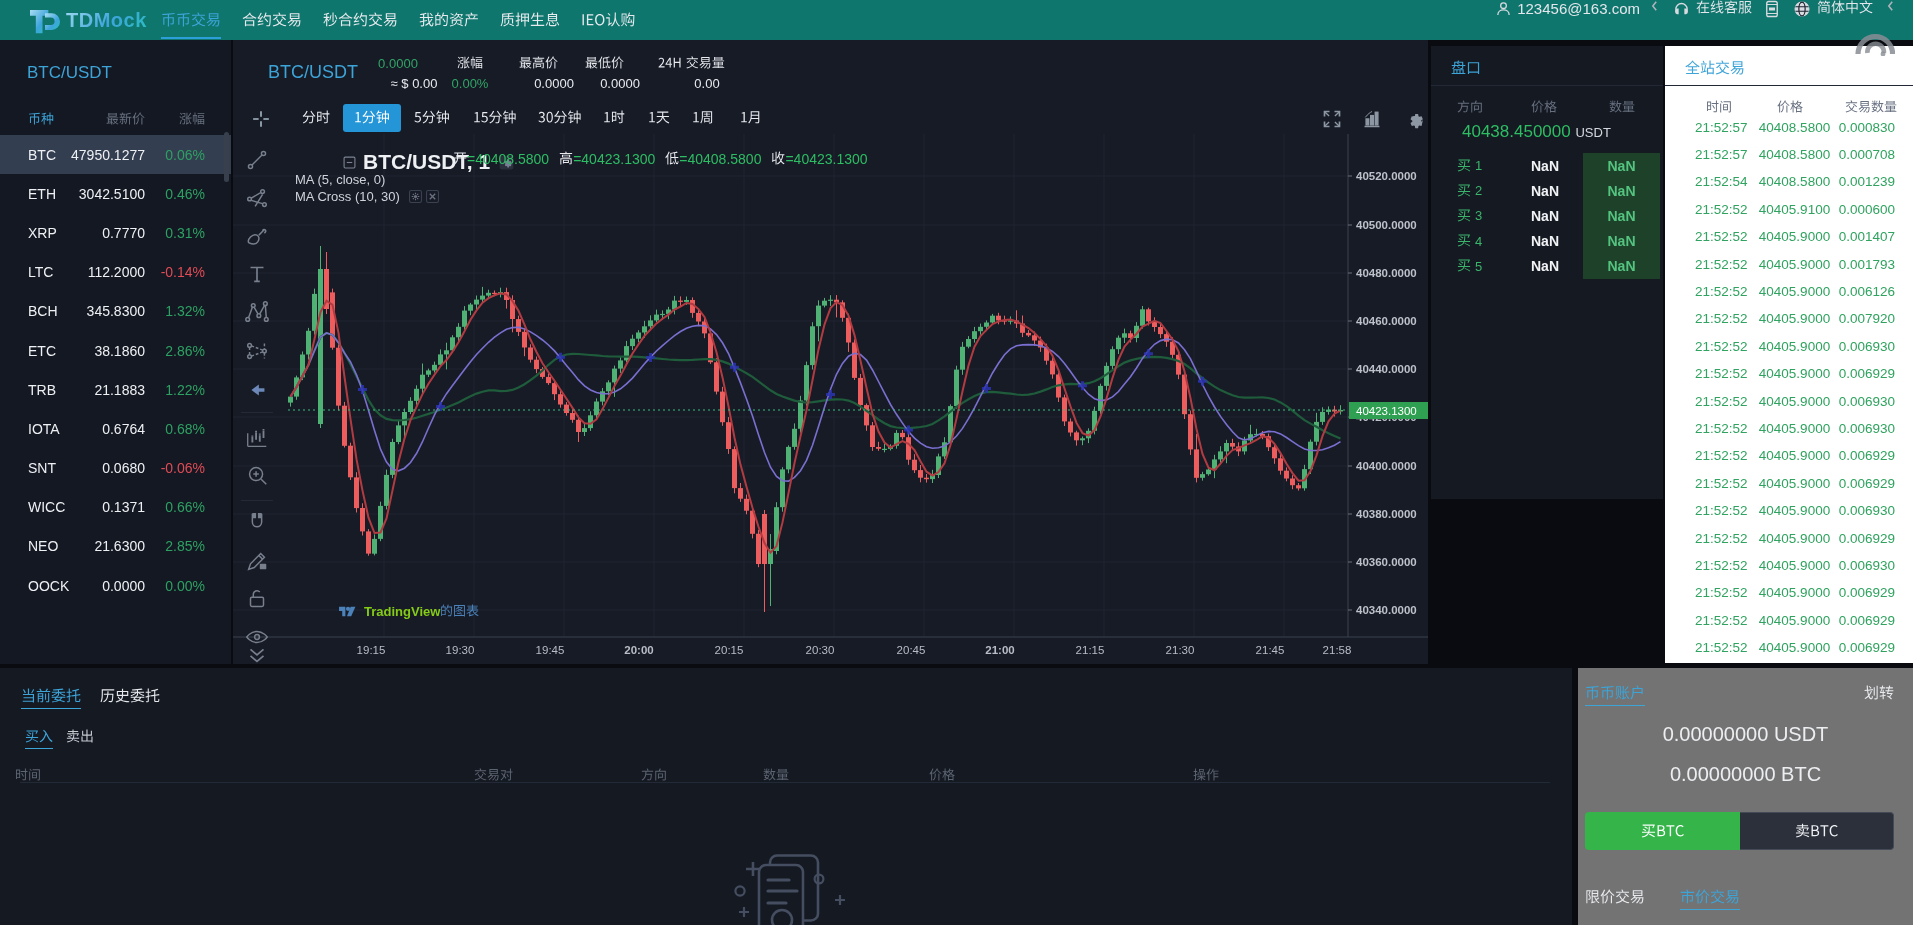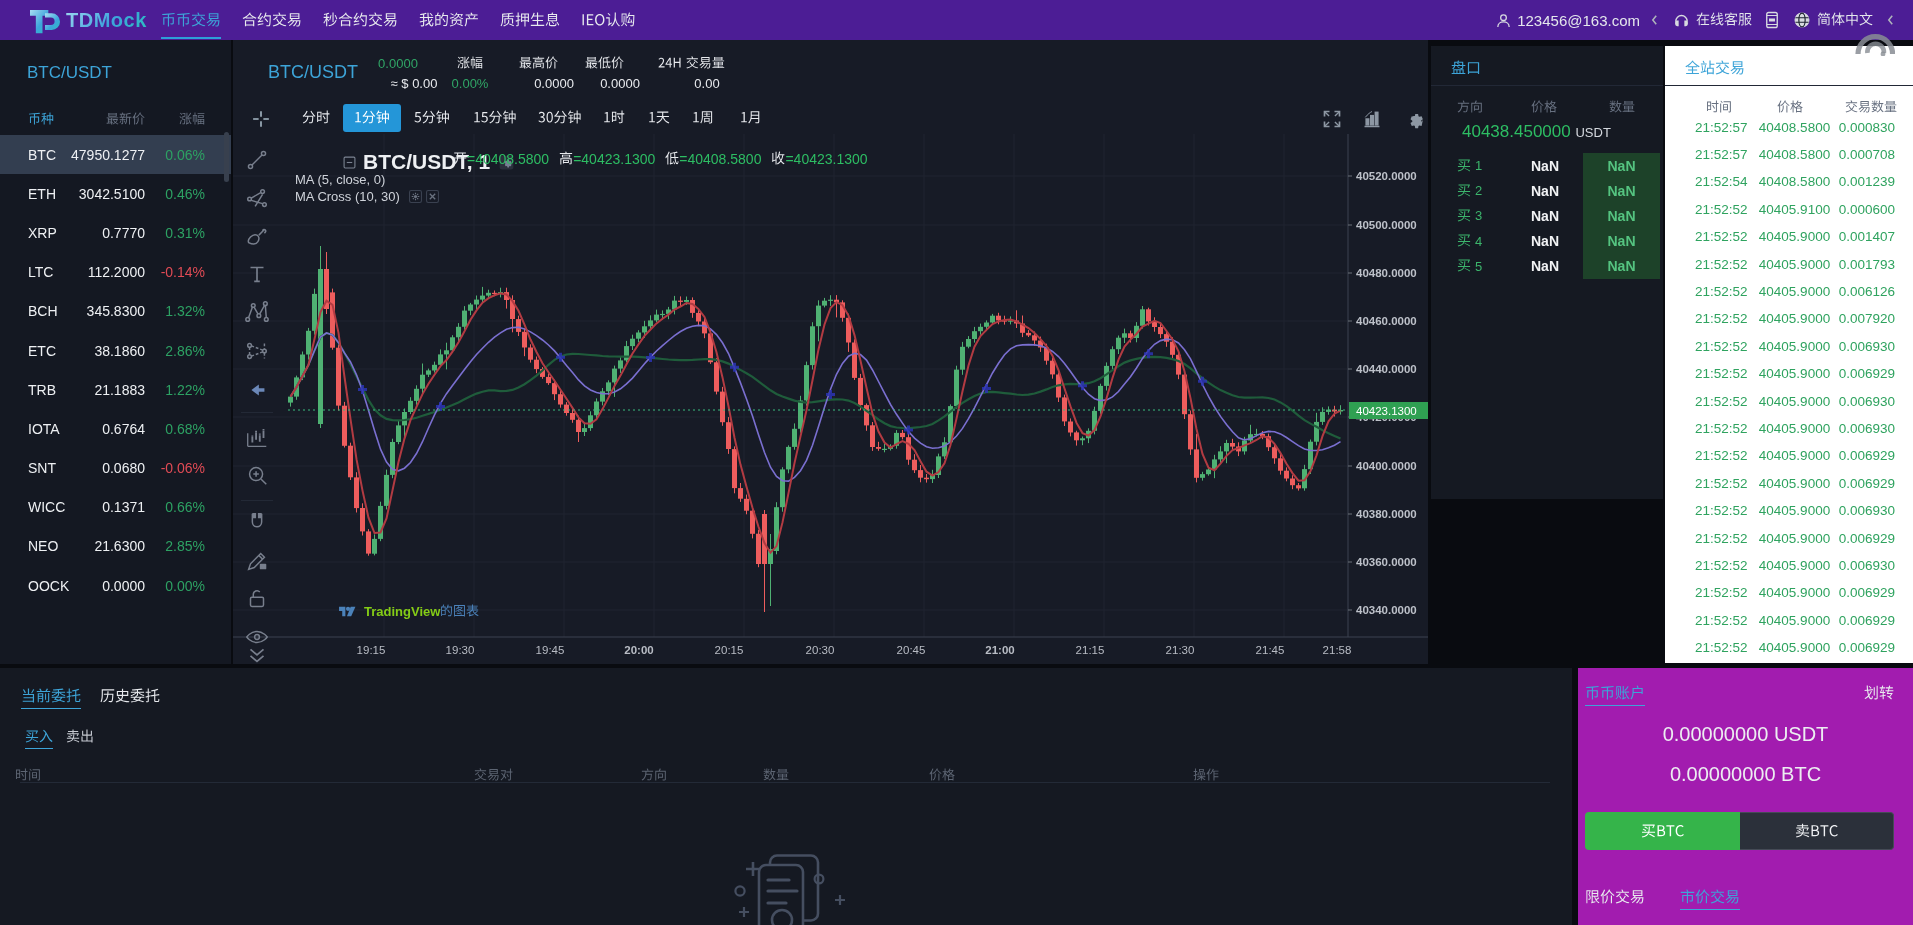--- a/index.html
+++ b/index.html
@@ -1,28 +1,28 @@
 <!DOCTYPE html>
 <html><head><meta charset="utf-8">
 <style>
 * { margin:0; padding:0; box-sizing:border-box; }
 html,body { width:1913px; height:925px; background:#090b10; font-family:"Liberation Sans",sans-serif; overflow:hidden; }
 body { position:relative; }
 svg { display:block; }
 .abs { position:absolute; }
-.nav { left:0; top:0; width:1913px; height:40px; background:#4c1d95; }
+.nav { left:0; top:0; width:1913px; height:40px; background:#0f766e; }
 .logo { left:28px; top:6px; height:28px; display:flex; align-items:center; }
 .logotxt { font-size:20px; font-weight:bold; letter-spacing:0.5px;
   background:linear-gradient(135deg,#9fd9f0 0%,#3da4dc 55%,#2bbfbf 100%);
   -webkit-background-clip:text; background-clip:text; color:transparent; }
 .navmenu { left:161px; top:0; height:40px; display:flex; }
 .navmenu .it { display:flex; align-items:center; height:40px; margin-right:21px; }
 .navmenu .it.act { position:relative; }
 .navmenu .it.act:after { content:""; position:absolute; left:0; right:0; bottom:1px; height:2px; background:#2d9fd8; }
-.navr { right:18px; top:0; height:40px; display:flex; align-items:center; color:#e4e7ec; font-size:15px; }
+.navr { right:18px; top:0; height:40px; display:flex; color:#e4e7ec; font-size:15px; }
 .navr span { display:inline-block; }
 .navr svg { display:block; }
 .sidebar { left:0; top:40px; width:231px; height:624px; background:#141822; }
 .sb-title { position:absolute; left:27px; top:23px; color:#3da4d8; font-size:17px; }
 .sb-head .h1 { position:absolute; left:28px; top:72px; }
 .sb-head .h2 { position:absolute; right:86px; top:72px; }
 .sb-head .h3 { position:absolute; right:26px; top:72px; }
 .sb-rows { position:absolute; left:0; top:95px; width:100%; }
 .srow { position:relative; height:39.2px; font-size:14px; }
 .srow.sel { background:#333e50; }
@@ -76,21 +76,21 @@
 .t2 { left:92px; width:75px; text-align:center; }
 .t3 { left:170px; width:60px; text-align:right; }
 .orders { left:0; top:668px; width:1572px; height:257px; background:#151922; }
 .o-tab1 { position:absolute; left:21px; top:20px; padding-bottom:3px; border-bottom:1px solid #3da4d8; }
 .o-tab2 { position:absolute; left:100px; top:20px; }
 .o-buy { position:absolute; left:25px; top:61px; padding-bottom:3px; border-bottom:1px solid #3da4d8; }
 .o-sell { position:absolute; left:66px; top:61px; }
 .o-head span { position:absolute; top:100px; }
 .o-sep { position:absolute; left:20px; right:22px; top:114px; height:1px; background:#232a37; }
 .emptyic { position:absolute; left:730px; top:186px; }
-.account { left:1578px; top:668px; width:335px; height:257px; background:#a21caf; }
+.account { left:1578px; top:668px; width:335px; height:257px; background:#737373; }
 .a-title { position:absolute; left:7px; top:17px; padding-bottom:3px; border-bottom:1px solid #3da4d8; }
 .a-trans { position:absolute; right:19px; top:17px; }
 .a-usdt { position:absolute; left:0; top:55px; width:100%; text-align:center; color:#eceef1; font-size:20px; }
 .a-btc { position:absolute; left:0; top:95px; width:100%; text-align:center; color:#eceef1; font-size:20px; }
 .a-btns { position:absolute; left:7px; top:144px; width:309px; height:38px; border-radius:4px; display:flex; }
 .a-b1 { width:155px; background:#35b44a; display:flex; align-items:center; justify-content:center; border-radius:4px 0 0 4px; }
 .a-b2 { width:154px; background:#2b303a; border:1px solid #454b56; border-left:none; display:flex; align-items:center; justify-content:center; border-radius:0 4px 4px 0; }
 .a-limit { position:absolute; left:7px; top:221px; }
 .a-market { position:absolute; left:102px; top:221px; padding-bottom:3px; border-bottom:1px solid #3da4d8; }
 .ring { position:absolute; left:1855px; top:28px; }

